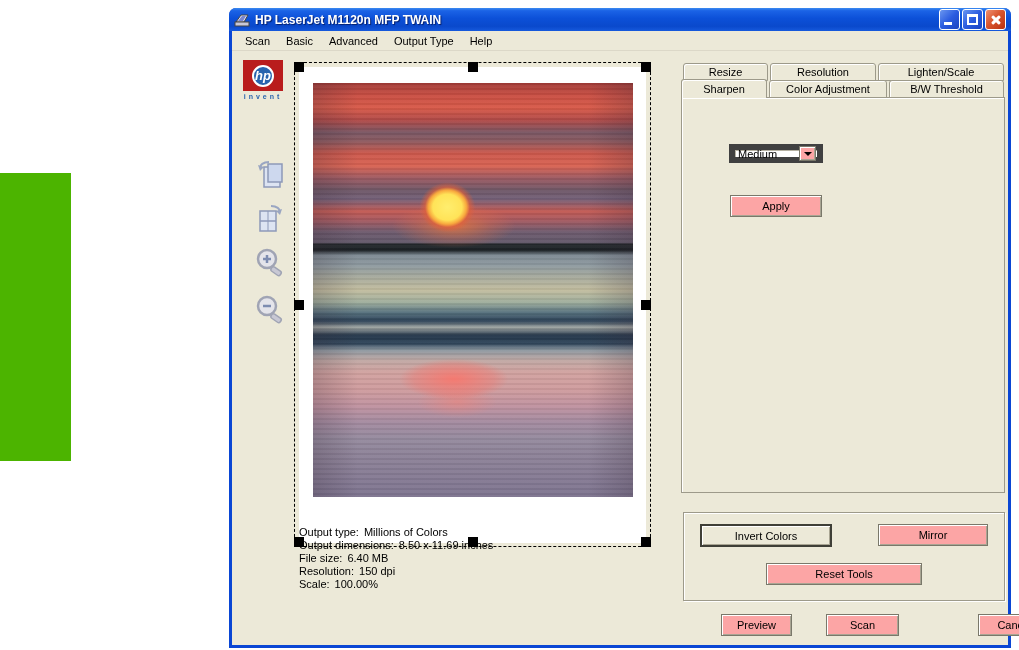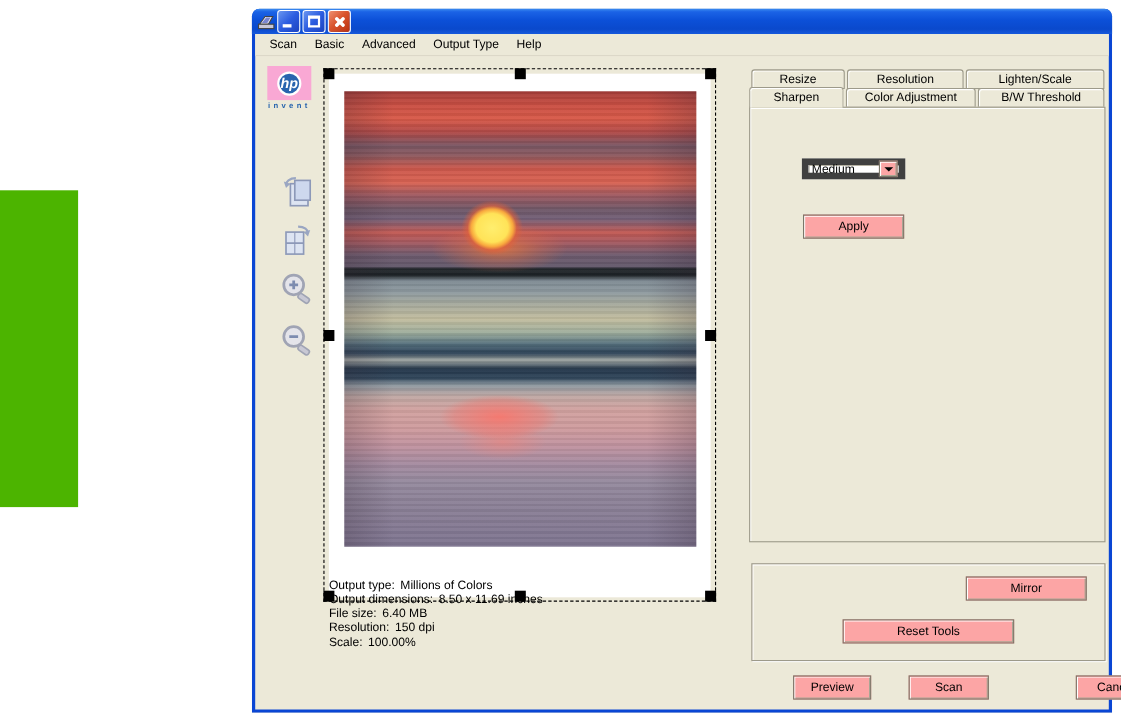--- a/index.html
+++ b/index.html
@@ -41,21 +41,21 @@
     box-shadow: inset 1px 1px 0 #ffffff, inset -1px -1px 0 #a9a593; }
   .btn { display:flex; align-items:center; justify-content:center; cursor:default; }
   .btn-default { border:2px solid #3f3f37; box-shadow: inset 1px 1px 0 #ffffff, inset -1px -1px 0 #a9a593; }
   .etched { border:1px solid #9d9a8a; box-shadow: inset 1px 1px 0 #fff, 1px 1px 0 #fff; }
   .tab { background:#ece9d8; border:1px solid #9d9a8a; border-radius:3px 3px 0 0;
     box-shadow: inset 1px 1px 0 #fff; display:flex; align-items:center; justify-content:center; }
   .tab.active { border-bottom:none; z-index:3; }
   .panel { background:#ece9d8; border:1px solid #9d9a8a; box-shadow: inset 1px 1px 0 #fff; }
 
   
-  .hp-box { left:14px; top:52px; width:40px; height:31px; background:#f9a8d4;
+  .hp-box { left:14px; top:52px; width:40px; height:31px; background:#b91c1c;
     display:flex; align-items:center; justify-content:center; }
   .hp-circ { width:22px; height:22px; border-radius:50%; background:#2864ae; color:#fff;
     border:2px solid #2864ae; font-weight:bold; font-style:italic; font-size:13px;
     display:flex; align-items:center; justify-content:center; }
   .hp-invent { left:14px; top:85px; width:40px; text-align:center; color:#2864ae;
     font-size:7px; letter-spacing:3px; font-weight:bold; }
   .tool-btn { width:34px; height:38px; display:flex; align-items:center; justify-content:center; }
 
   
   .selection { left:65px; top:54px; width:357px; height:485px;
@@ -98,20 +98,21 @@
 <div class="abs green-banner"></div>
 
 <div class="abs window">
 
   <div class="abs titlebar">
     <svg width="16" height="16" viewBox="0 0 16 16">
       <path d="M2 10 L7 3 L14 3 L10 10 Z" fill="#e8e8f4" stroke="#444" stroke-width="1"></path>
       <path d="M4 9 L8 4 L12 4 L9 9 Z" fill="#7a86d0"></path>
       <rect x="1" y="10" width="14" height="4" fill="#c8c8d8" stroke="#444" stroke-width="1"></rect>
     </svg>
+    <div class="title-text">HP LaserJet M1120n MFP TWAIN</div>
     <div class="tb-btn">
         <span class="glyph-min"></span>
       </div>
     <div class="tb-btn">
         <span class="glyph-max"></span>
       </div>
     <div class="tb-btn close">
         <span class="glyph-x"></span>
       </div>
   </div>
@@ -196,20 +197,21 @@
   <div class="abs combo">
     <span class="combo-text">Medium</span>
     <span class="combo-arrow raised">
       <span class="tri-down"></span>
     </span>
   </div>
 
   <div class="abs raised btn" style="left:501px; top:187px; width:92px; height:22px;">Apply</div>
 
   <div class="abs etched" style="left:454px; top:504px; width:322px; height:89px;"></div>
+  <div class="abs btn btn-default" style="left:471px; top:516px; width:132px; height:23px; background:#ece9d8;">Invert Colors</div>
   <div class="abs raised btn" style="left:649px; top:516px; width:110px; height:22px;">Mirror</div>
   <div class="abs raised btn" style="left:537px; top:555px; width:156px; height:22px;">Reset Tools</div>
 
   <div class="abs raised btn" style="left:492px; top:606px; width:71px; height:22px;">Preview</div>
   <div class="abs raised btn" style="left:597px; top:606px; width:73px; height:22px;">Scan</div>
   <div class="abs raised btn" style="left:702px; top:606px; width:73px; height:22px;margin-left:47px;">Cancel</div>
 
 </div>
 
 </body></html>

